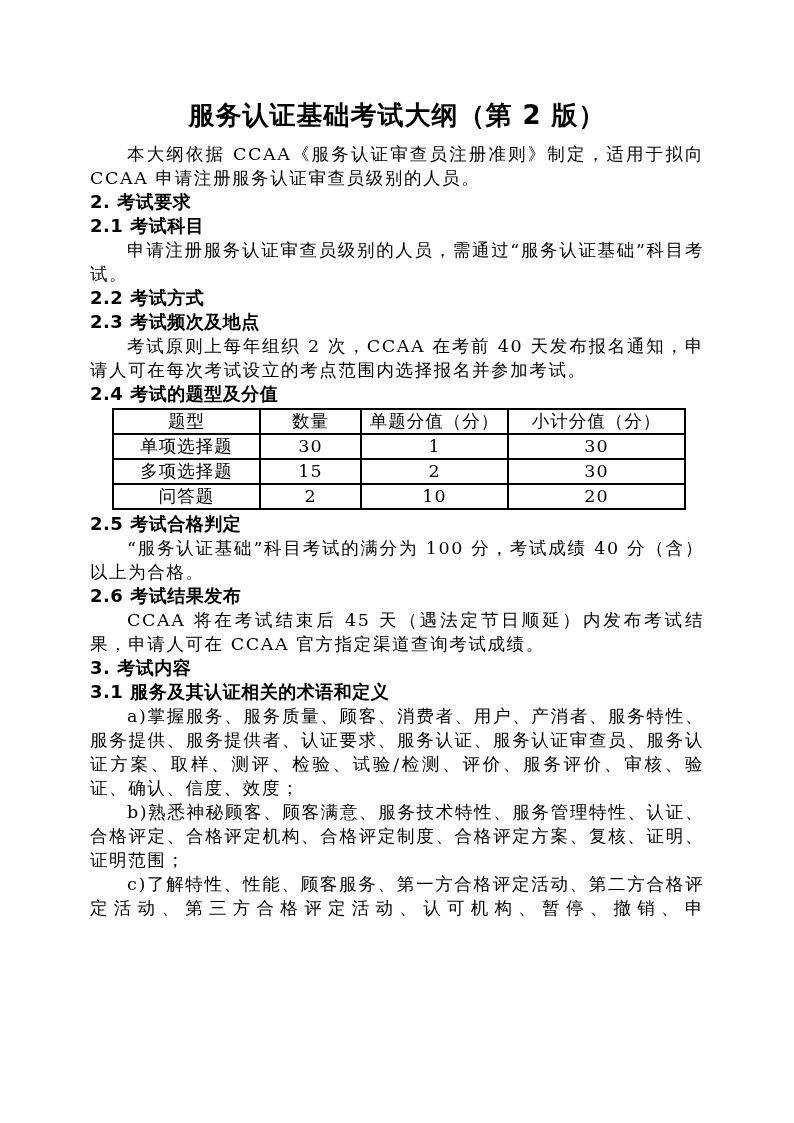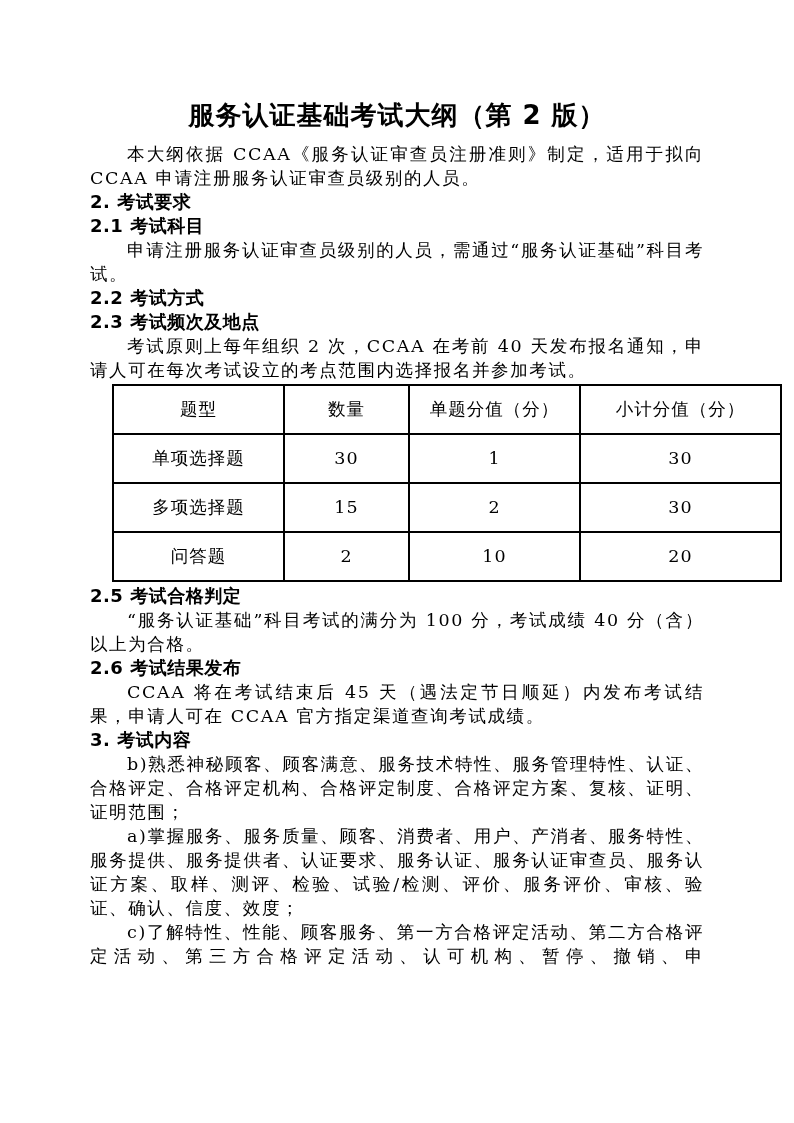--- a/index.html
+++ b/index.html
@@ -46,21 +46,21 @@
   }
   table.score{
     border-collapse:collapse;
     table-layout:fixed;
     width:570px;
     margin:2px 0 2px 22px;
   }
   table.score th, table.score td{
     border:2px solid #000000;
     height:23px;
-    padding:12px;
+    padding:0;
     text-align:center;
     vertical-align:middle;
     font-size:17.5px;
     font-weight:normal;
     letter-spacing:1px;
     line-height:1;
   }
   .c0{width:145px;} .c1{width:99px;} .c2{width:145px;} .c3{width:175px;}
   .page-footer{
     position:absolute;
@@ -83,20 +83,21 @@
     <h2 class="hd">2. 考试要求</h2>
 
     <h2 class="hd">2.1 考试科目</h2>
     <p class="para">申请注册服务认证审查员级别的人员，需通过“服务认证基础”科目考试。</p>
 
     <h2 class="hd">2.2 考试方式</h2>
 
     <h2 class="hd">2.3 考试频次及地点</h2>
     <p class="para">考试原则上每年组织 2 次，CCAA 在考前 40 天发布报名通知，申请人可在每次考试设立的考点范围内选择报名并参加考试。</p>
 
+    <h2 class="hd">2.4 考试的题型及分值</h2>
 
     <table class="score">
       <thead>
         <tr>
           <th class="c0">题型</th>
           <th class="c1">数量</th>
           <th class="c2">单题分值（分）</th>
           <th class="c3">小计分值（分）</th>
         </tr>
       </thead>
@@ -123,20 +124,21 @@
     </table>
 
     <h2 class="hd">2.5 考试合格判定</h2>
     <p class="para">“服务认证基础”科目考试的满分为 100 分，考试成绩 40 分（含）以上为合格。</p>
 
     <h2 class="hd">2.6 考试结果发布</h2>
     <p class="para">CCAA 将在考试结束后 45 天（遇法定节日顺延）内发布考试结果，申请人可在 CCAA 官方指定渠道查询考试成绩。</p>
 
     <h2 class="hd">3. 考试内容</h2>
 
+    <h2 class="hd">3.1 服务及其认证相关的术语和定义</h2>
+    <p class="para">a)掌握服务、服务质量、顾客、消费者、用户、产消者、服务特性、服务提供、服务提供者、认证要求、服务认证、服务认证审查员、服务认证方案、取样、测评、检验、试验/检测、评价、服务评价、审核、验证、确认、信度、效度；</p>
     <p class="para">b)熟悉神秘顾客、顾客满意、服务技术特性、服务管理特性、认证、合格评定、合格评定机构、合格评定制度、合格评定方案、复核、证明、证明范围；</p>
-    <p class="para">a)掌握服务、服务质量、顾客、消费者、用户、产消者、服务特性、服务提供、服务提供者、认证要求、服务认证、服务认证审查员、服务认证方案、取样、测评、检验、试验/检测、评价、服务评价、审核、验证、确认、信度、效度；</p>
     <p class="para runover">c)了解特性、性能、顾客服务、第一方合格评定活动、第二方合格评定活动、第三方合格评定活动、认可机构、暂停、撤销、申</p>
 
   </section>
 
   <footer class="page-footer">- 1 -</footer>
 </main>
 
 </body></html>

